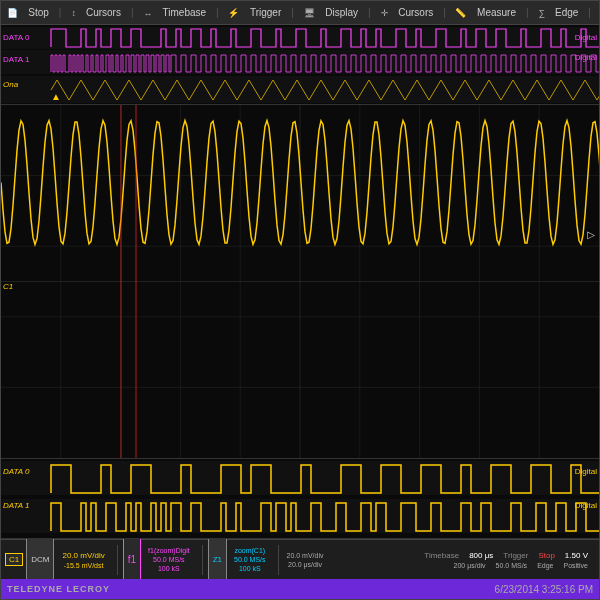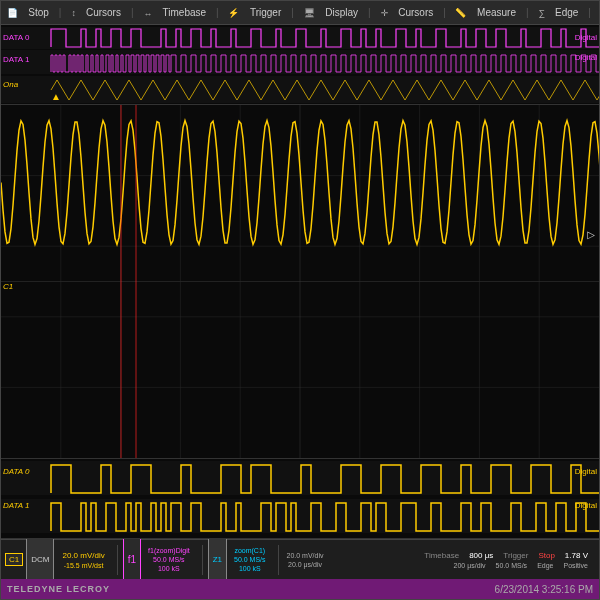--- a/index.html
+++ b/index.html
@@ -89,21 +89,21 @@
       display: flex;
       align-items: center;
       padding: 0 4px;
       gap: 2px;
       flex-shrink: 0;
     }
 
     
     #brandbar {
       height: 20px;
-      background: #701a75;
+      background: #6d28d9;
       display: flex;
       align-items: center;
       justify-content: space-between;
       padding: 0 6px;
       flex-shrink: 0;
     }
 
     .brand-text {
       color: #aaa;
       font-size: 9px;
@@ -331,21 +331,21 @@
       <span class="stat-value" style="color:#aaa;font-size:7px;">20.0 μs/div</span>
     </div>
     <div class="stat-spacer"></div>
 
     <div class="stat-group" style="align-items:flex-end;">
       <div style="display:flex;gap:4px;align-items:center;">
         <span class="stat-label">Timebase</span>
         <span class="stat-value" style="color:#fff;">800 μs</span>
         <span class="stat-label">Trigger</span>
         <span class="stat-value" style="color:#ff4444;">Stop</span>
-        <span class="stat-value" style="color:#fff;">1.78 V</span>
+        <span class="stat-value" style="color:#fff;">1.50 V</span>
       </div>
       <div style="display:flex;gap:4px;align-items:center;">
         <span class="stat-value" style="color:#aaa;font-size:7px;">200 μs/div</span>
         <span class="stat-value" style="color:#aaa;font-size:7px;">50.0 MS/s</span>
         <span class="stat-value" style="color:#aaa;font-size:7px;">Edge</span>
         <span class="stat-value" style="color:#aaa;font-size:7px;">Positive</span>
       </div>
     </div>
   </div>
 

